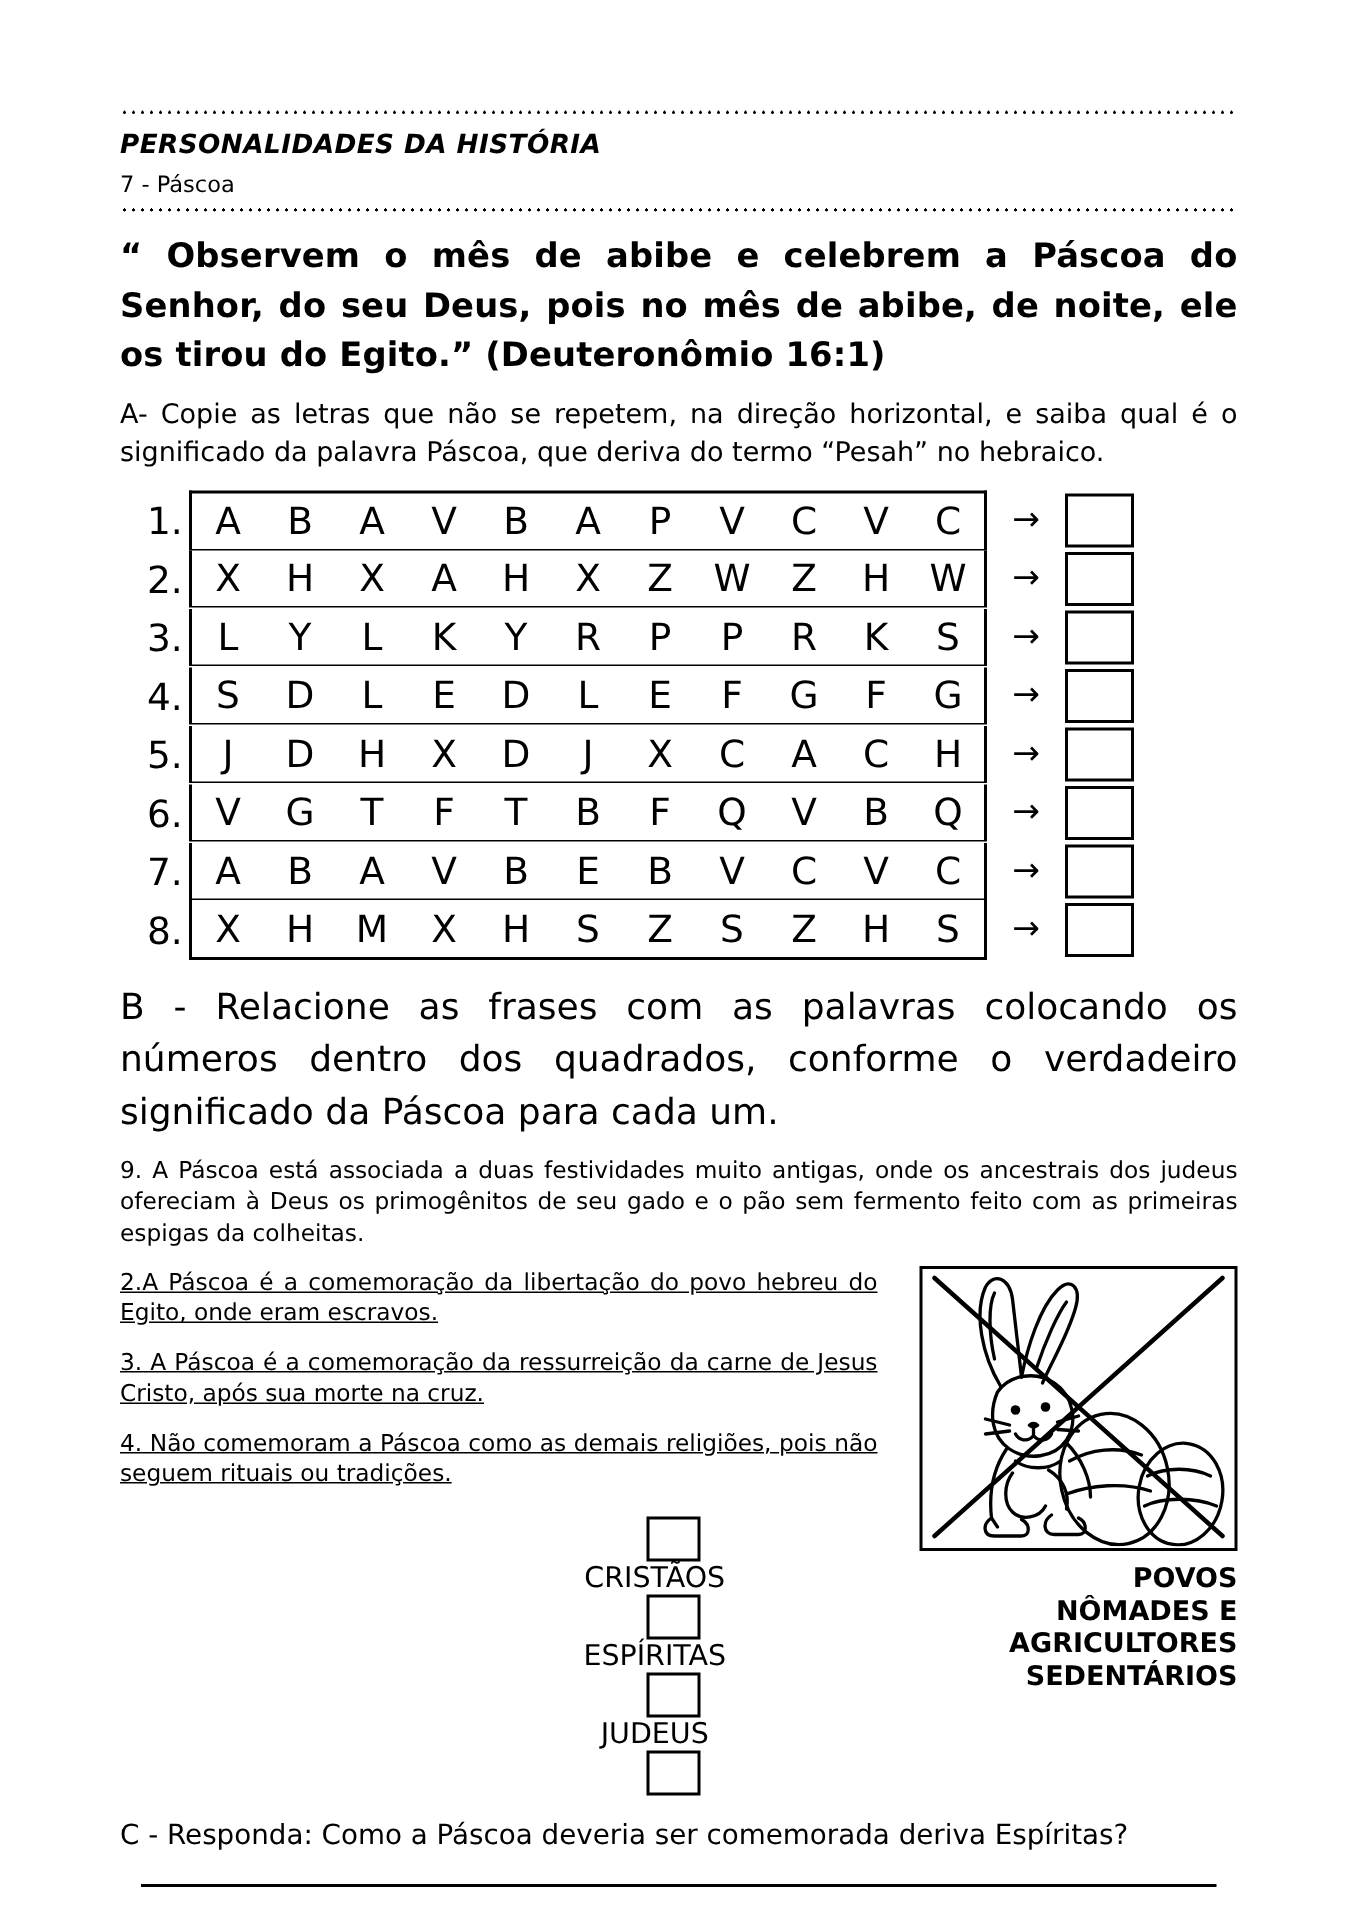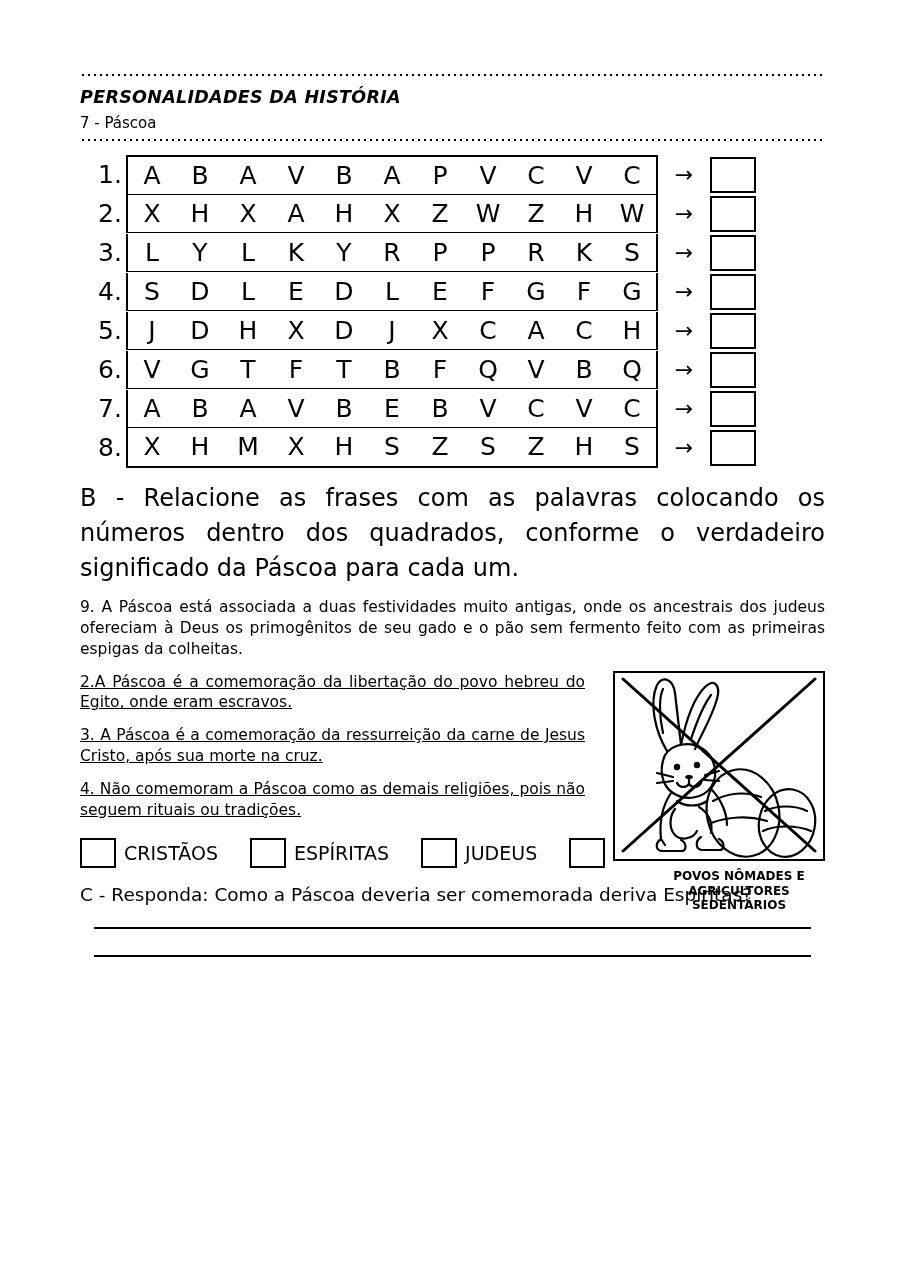--- a/index.html
+++ b/index.html
@@ -153,33 +153,34 @@
     border: 2.5px solid #000;
     box-sizing: border-box;
     background: #fff;
   }
   .bunny svg { display: block; }
   .nomad {
     position: absolute;
     right: 0;
     top: 196px;
     width: 212px;
-    text-align: center;
-    font-size: 12px;
+    text-align: right;
+    font-size: 18px;
     font-weight: bold;
     line-height: 1.2;
     padding-left: 40px;
     box-sizing: border-box;
   }
 
   
   .checkrow {
     display: flex;
     align-items: center;
     margin-top: 18px;
+    flex-direction: column;
   }
   .chk {
     width: 36px;
     height: 30px;
     border: 2.5px solid #000;
     box-sizing: border-box;
     margin-right: 8px;
     flex: none;
   }
   .chk-label {
@@ -211,21 +212,23 @@
 <div class="page">
   <div class="content">
 
     <div class="dotline"></div>
 
     <div class="hdr-title">PERSONALIDADES DA HISTÓRIA</div>
     <div class="hdr-sub">7 - Páscoa</div>
 
     <div class="dotline"></div>
 
-
+    <div class="verse">“  Observem o mês de abibe e celebrem a Páscoa  do  Senhor, do seu Deus, pois no mês de abibe, de noite, ele os  tirou  do Egito.” (Deuteronômio 16:1)</div>
+
+    <div class="q">A- Copie as letras que não se repetem, na direção horizontal, e saiba qual é o significado da palavra Páscoa, que deriva do termo “Pesah” no hebraico.</div>
 
     <div class="gridwrap">
 
       <div class="gridrow first">
         <div class="rownum">1.</div>
         <div class="cells">
           <div class="cell">A</div>
           <div class="cell">B</div>
           <div class="cell">A</div>
           <div class="cell">V</div>

